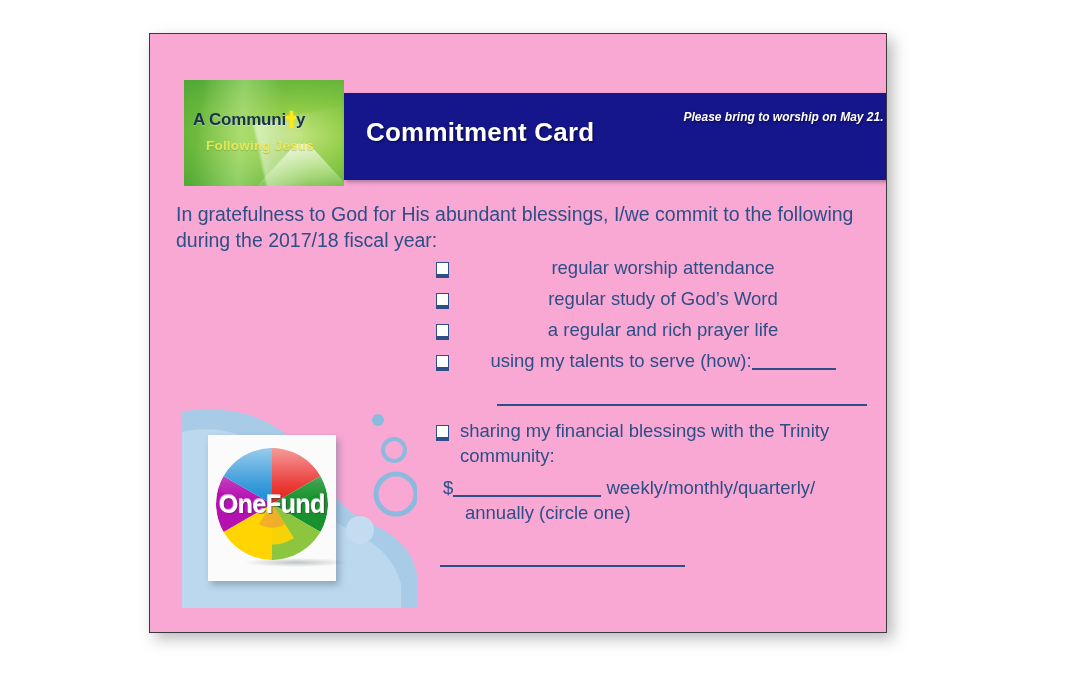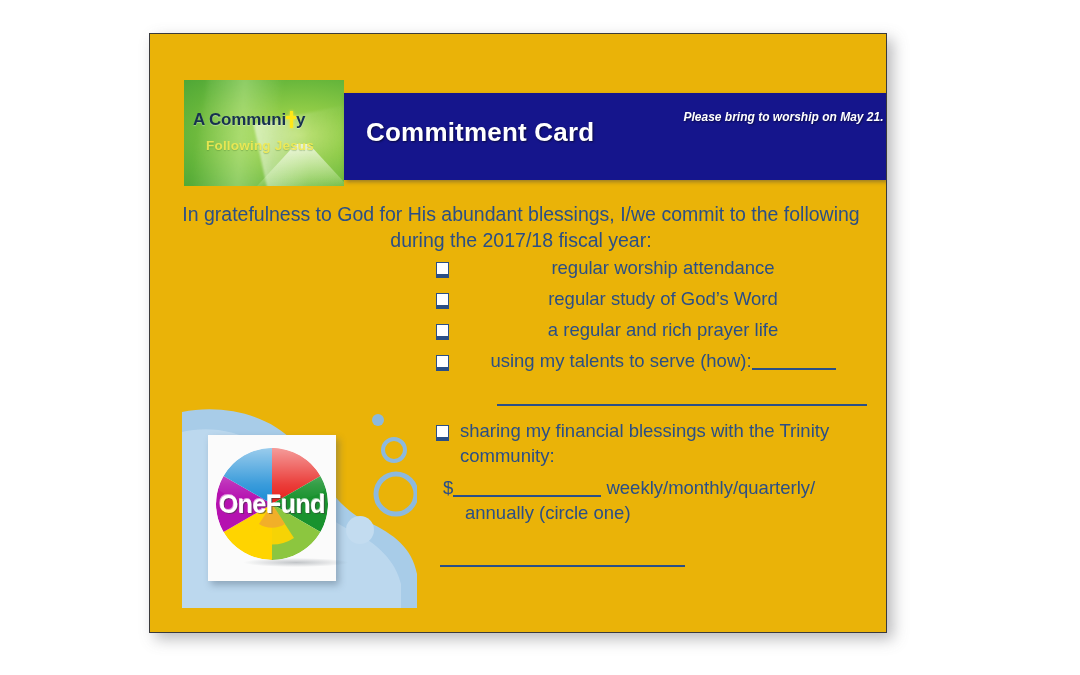--- a/index.html
+++ b/index.html
@@ -23,21 +23,21 @@
     background: #ffffff;
   }
 
   
   #card {
     position: absolute;
     left: 149px;
     top: 33px;
     width: 738px;
     height: 600px;
-    background: #eab308;
+    background: #f9a8d4;
     border: 1.5px solid #3a3a3c;
     box-shadow: 6px 6px 14px rgba(90,90,95,0.42);
     box-sizing: border-box;
     overflow: hidden;
   }
 
   
   #header {
     position: absolute;
     left: 0; top: 0;
@@ -165,21 +165,20 @@
     font-weight: bold;
     font-style: italic;
     color: #ffffff;
     text-shadow: 1px 1px 2px rgba(0,0,0,0.5);
   }
   #intro {
     position: absolute;
     left: 26px;
     top: 167px;
     width: 690px;
-    text-align: center;
     font-size: 19.5px;
     line-height: 1.34;
     color: #2b4f86;
   }
 
   #checklist {
     position: absolute;
     left: 286px;
     top: 222px;
     width: 430px;

